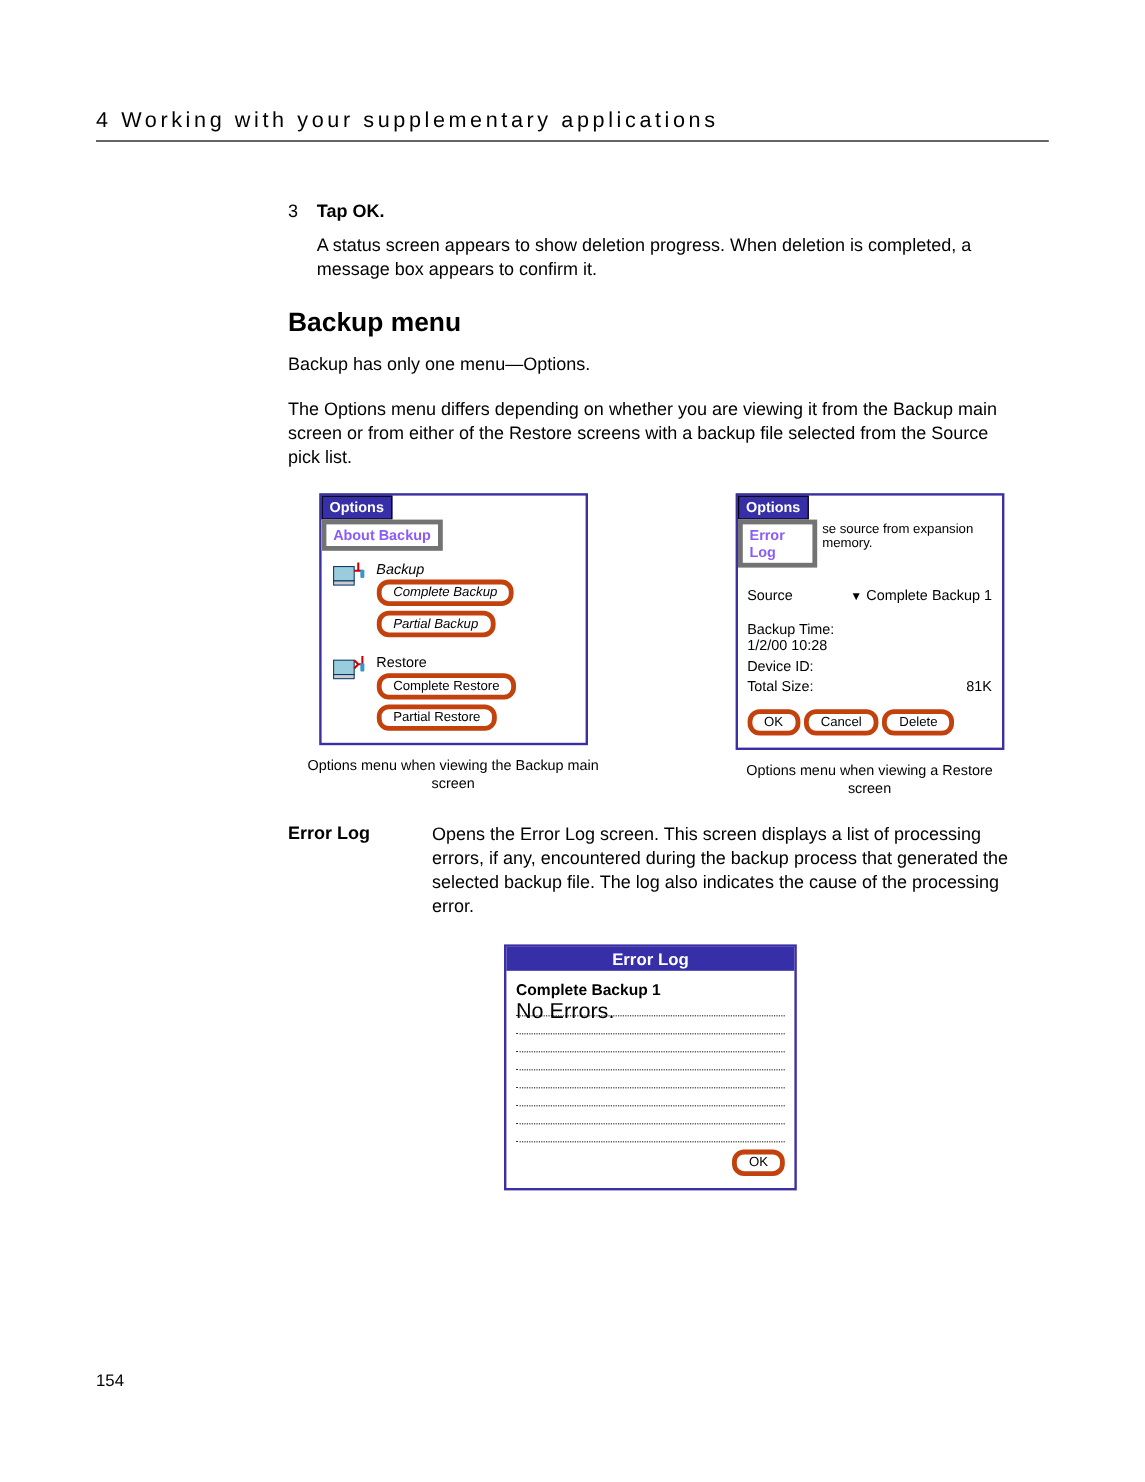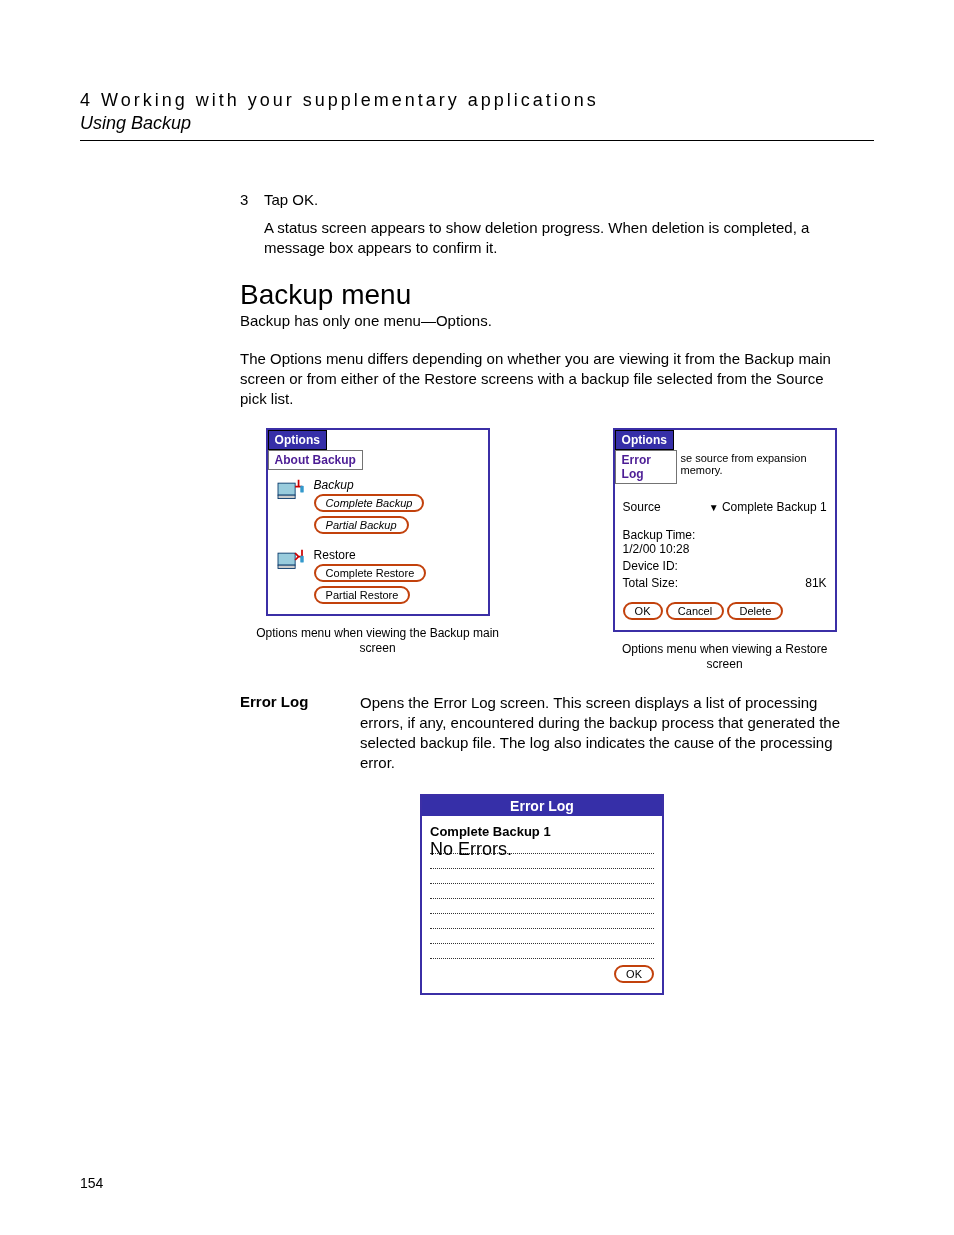--- a/index.html
+++ b/index.html
@@ -3,57 +3,56 @@
 <meta charset="utf-8">
 <style>
   body{margin:0;background:#fff;font-family:Helvetica,Arial,sans-serif;color:#000;}
   .page{width:954px;height:1235px;position:relative;box-sizing:border-box;padding:90px 80px 20px 80px;}
   .hdr-chapter{font-size:18px;letter-spacing:3px;font-weight:400;}
   .hdr-section{font-size:18px;font-style:italic;margin-top:2px;}
   .hdr-rule{border:none;border-top:1px solid #000;margin:6px 0 0 0;}
   .content{margin-left:160px;margin-right:30px;margin-top:50px;}
   .step{display:flex;margin-bottom:10px;}
   .step-num{width:24px;font-weight:400;font-size:15px;}
-  .step-text{font-weight:400;font-size:15px;}
+  .step-text{font-weight:700;font-size:15px;}
   .body-text{font-size:15px;line-height:1.35;margin-bottom:18px;}
-  h2{font-size:28px;font-weight:400;margin:20px 0 0 0;}
+  h2{font-size:22px;font-weight:700;margin:20px 0 12px 0;}
   h3{font-size:17px;font-weight:700;margin:14px 0 6px 0;}
   .figrow{display:flex;gap:90px;margin-top:14px;}
   .figcol{display:flex;flex-direction:column;align-items:center;}
   .palm{border:2px solid #3b2fa6;width:220px;background:#fff;font-size:12px;position:relative;}
   .palm-menu{display:flex;gap:2px;}
   .palm-pill{background:#362fa8;color:#fff;font-weight:700;padding:2px 6px;border:1px solid #000;display:inline-block;}
-  .palm-pill.inv{background:#fff;color:#4c1d95;border:1px solid #737373;}
+  .palm-pill.inv{background:#fff;color:#8b5cf6;border:4px solid #737373;}
   .palm-body{padding:8px;}
-  .pill-btn{border:2px solid #c2410c;border-radius:10px;padding:1px 10px;display:inline-block;margin:2px 0;font-size:11px;}
+  .pill-btn{border:4px solid #c2410c;border-radius:10px;padding:1px 10px;display:inline-block;margin:2px 0;font-size:11px;}
   .label{font-size:12px;}
   .arrow-dn{font-size:10px;}
   .field-row{display:flex;justify-content:space-between;margin:3px 0;font-size:12px;}
   .caption{font-size:12px;text-align:center;margin-top:10px;line-height:1.3;}
   .defrow{display:flex;margin-top:20px;}
   .defterm{width:120px;font-weight:700;font-size:15px;flex-shrink:0;}
   .defdesc{font-size:15px;line-height:1.35;}
   .errlog{border:2px solid #3b2fa6;width:240px;margin:20px auto 0 auto;}
   .errlog-title{background:#362fa8;color:#fff;text-align:center;font-weight:700;font-size:14px;padding:2px;}
   .errlog-body{padding:8px;}
   .errlog-sub{font-weight:700;font-size:13px;}
   .dotline{border-bottom:1px dotted #333;height:14px;font-size:18px;}
   .errlog-btnrow{text-align:right;margin-top:4px;}
-  .pgnum{position:absolute;bottom:44px;left:80px;font-size:14px;}
+  .pgnum{position:absolute;bottom:77px;left:80px;font-size:14px;}
   .icon-stack{display:flex;align-items:center;gap:4px;}
   .monitor{width:28px;height:24px;display:inline-block;position:relative;}
   .monitor svg{width:28px;height:24px;}
 </style>
 </head>
 <body>
 
 <div class="page">
   <div class="hdr">
     <div class="hdr-chapter">4 Working with your supplementary applications</div>
-    <div class="hdr-section">Using Backup</div>
     <hr class="hdr-rule">
   </div>
 
   <div class="content">
     <div class="step">
       <div class="step-num">3</div>
       <div class="step-text">Tap OK.</div>
     </div>
     <div class="body-text" style="margin-left:24px;">A status screen appears to show deletion progress. When deletion is completed, a message box appears to confirm it.</div>
 

